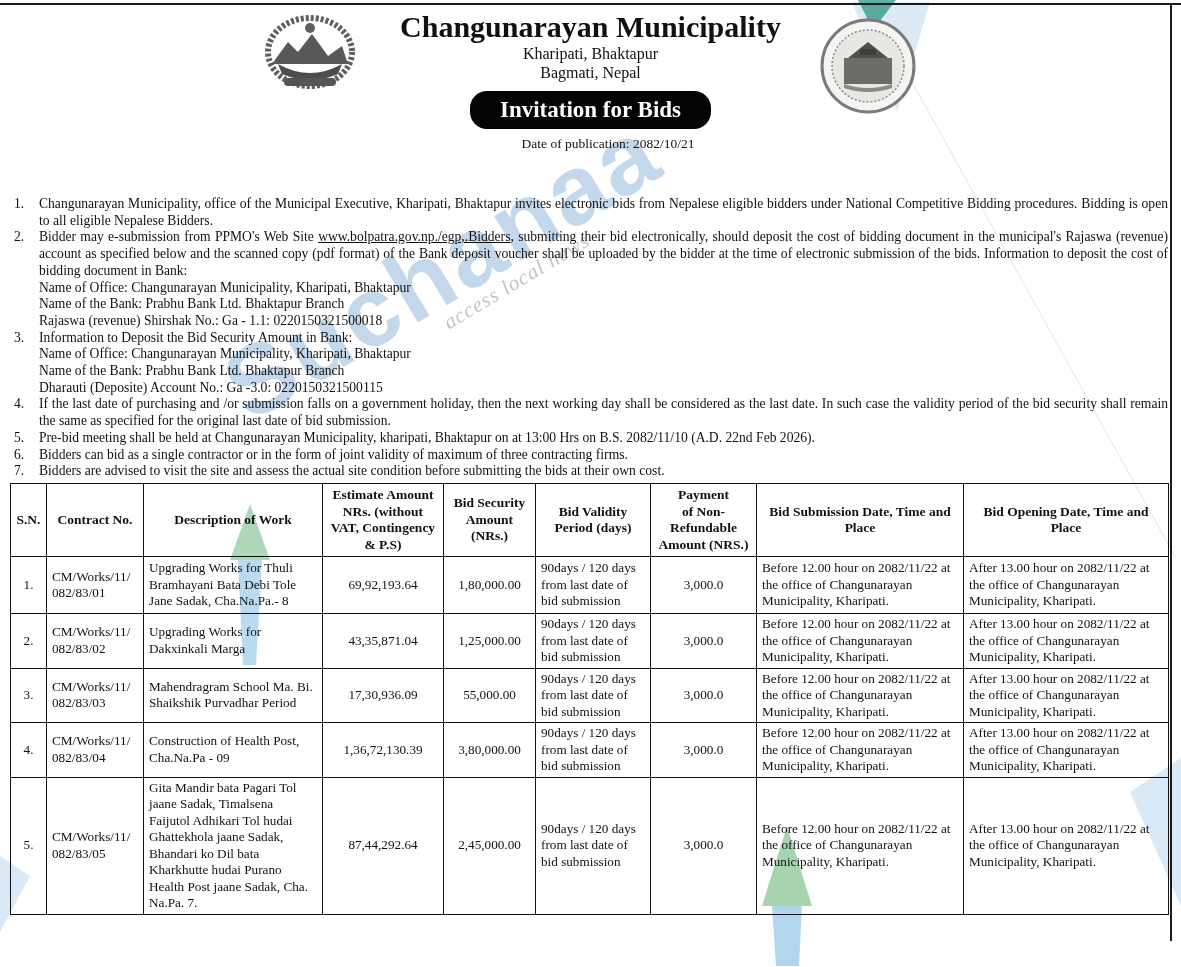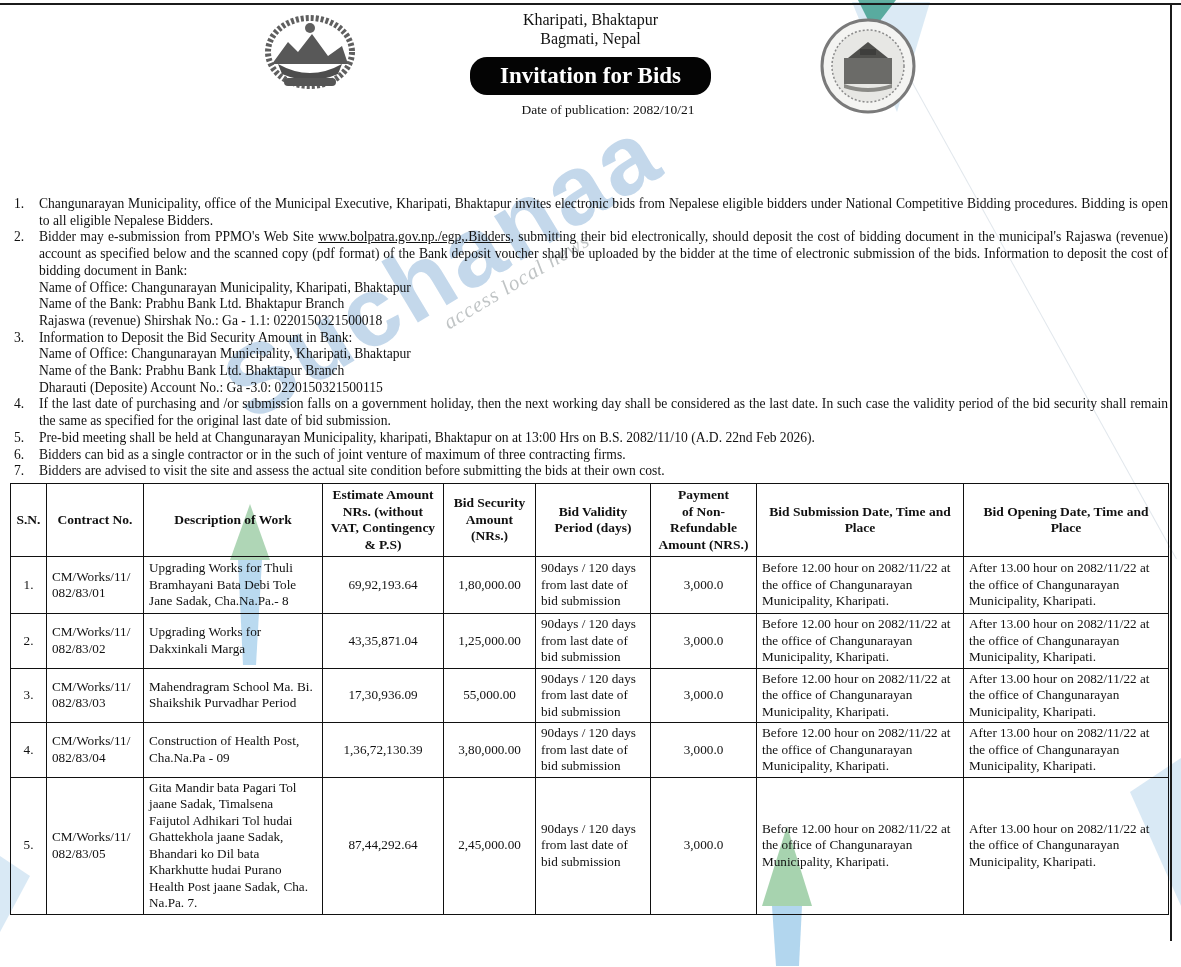--- a/index.html
+++ b/index.html
@@ -143,20 +143,21 @@
     <svg class="logo-right" viewBox="0 0 104 100">
       <circle cx="50" cy="50" r="46" fill="#f4f4f2" stroke="#7a7a7a" stroke-width="3"></circle>
       <circle cx="50" cy="50" r="36" fill="#e7e7e4" stroke="#8a8a8a" stroke-width="1.5" stroke-dasharray="2,2"></circle>
       <rect x="26" y="42" width="48" height="26" fill="#6b6b68"></rect>
       <path d="M30 42 L50 26 L70 42 Z" fill="#4f4f4c"></path>
       <rect x="42" y="33" width="16" height="6" fill="#3e3e3c"></rect>
       <path d="M26 68 Q50 76 74 68 L74 72 Q50 80 26 72 Z" fill="#8a8a86"></path>
     </svg>
 
     <div class="header-block">
+      <div class="title">Changunarayan Municipality</div>
       <div class="addr">Kharipati, Bhaktapur</div>
       <div class="addr">Bagmati, Nepal</div>
       <div class="banner-wrap">
         <span class="banner">Invitation for Bids</span>
       </div>
       <div class="pub-date">Date of publication: 2082/10/21</div>
     </div>
 
     <div class="notice-list">
         <div class="notice-item">
@@ -174,21 +175,21 @@
         <div class="notice-item">
           <span class="notice-num">4.</span>
           <div class="notice-body">If the last date of purchasing and /or submission falls on a government holiday, then the next working day shall be considered as the last date. In such case the validity period of the bid security shall remain the same as specified for the original last date of bid submission.</div>
         </div>
         <div class="notice-item">
           <span class="notice-num">5.</span>
           <div class="notice-body">Pre-bid meeting shall be held at Changunarayan Municipality, kharipati, Bhaktapur on at 13:00 Hrs on B.S. 2082/11/10 (A.D. 22nd Feb 2026).</div>
         </div>
         <div class="notice-item">
           <span class="notice-num">6.</span>
-          <div class="notice-body">Bidders can bid as a single contractor or in the such of joint venture of maximum of three contracting firms.</div>
+          <div class="notice-body">Bidders can bid as a single contractor or in the form of joint validity of maximum of three contracting firms.</div>
         </div>
         <div class="notice-item">
           <span class="notice-num">7.</span>
           <div class="notice-body">Bidders are advised to visit the site and assess the actual site condition before submitting the bids at their own cost.</div>
         </div>
       </div>
 
     <div class="table-wrap">
       <table class="bids">
         <colgroup>

